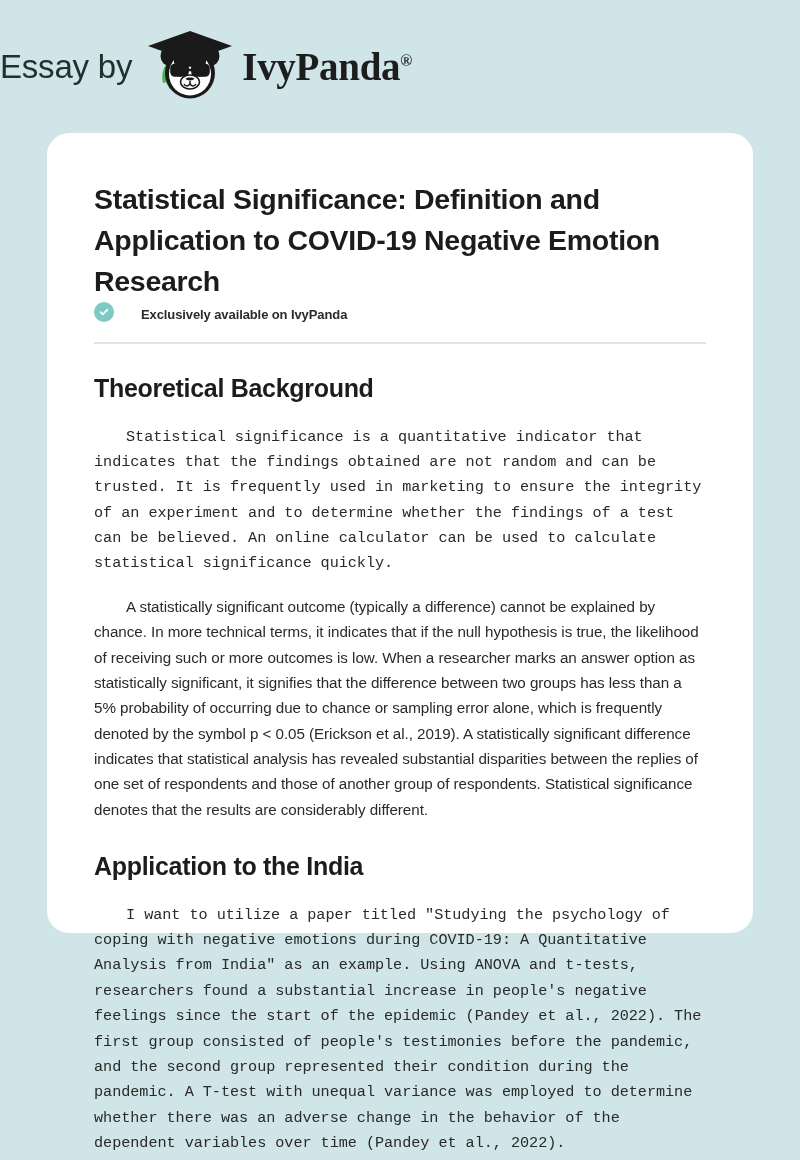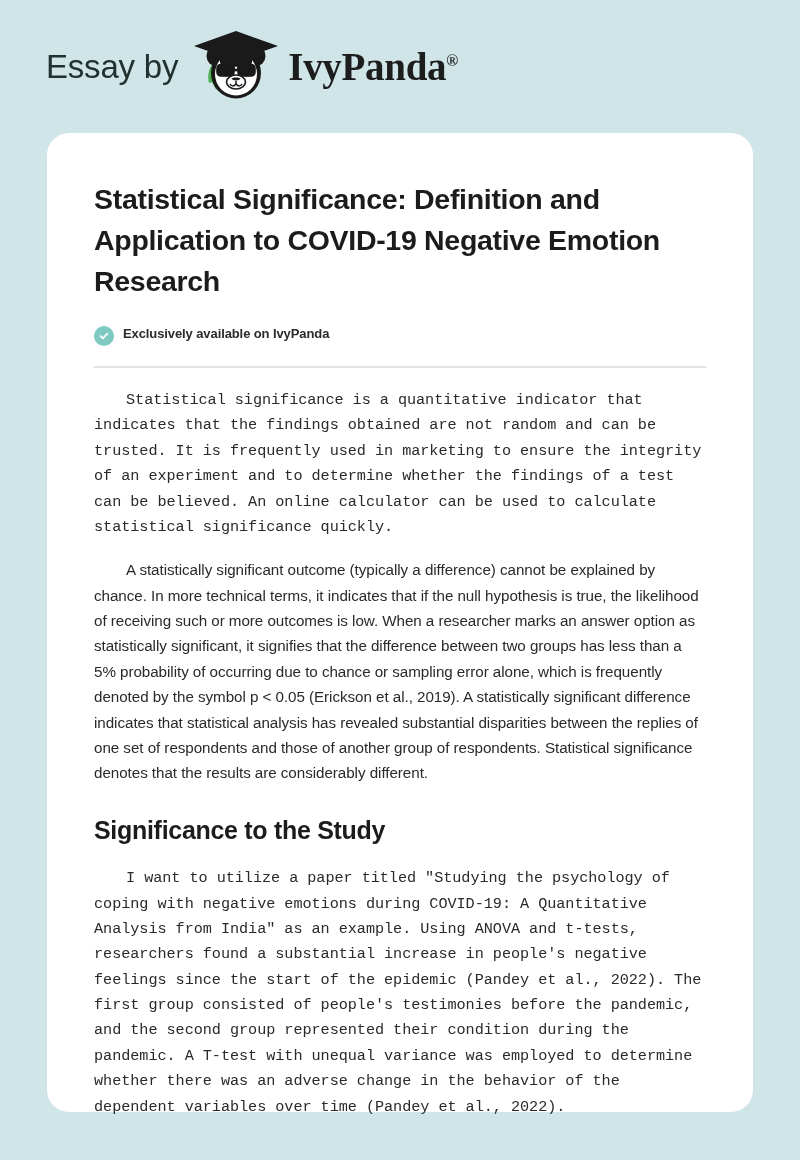--- a/index.html
+++ b/index.html
@@ -13,21 +13,20 @@
     background: #cfe5e7;
     font-family: "Liberation Sans", sans-serif;
     overflow: hidden;
   }
 
   
   .site-header {
     height: 133px;
     display: flex;
     align-items: center;
-    padding-left: 46px;
   }
   .brand-lockup {
     display: flex;
     align-items: center;
     gap: 10px;
   }
   .essay-by {
     font-size: 33px;
     font-weight: 400;
     color: #21312f;
@@ -56,40 +55,39 @@
     line-height: 0;
     top: -2px;
   }
 
   
   .paper-card {
     position: absolute;
     left: 47px;
     top: 133px;
     width: 706px;
-    height: 979px;
+    height: 800px;
     background: #ffffff;
     border-radius: 22px;
     padding: 46px 47px 0 47px;
   }
 
   .doc-title {
     font-size: 28.5px;
     font-weight: bold;
     line-height: 1.44;
     color: #1c1c1c;
     margin: 0;
     letter-spacing: -0.3px;
   }
 
   .exclusive-badge {
     display: flex;
-    align-items: flex-start;
-    gap: 9px;
-    margin-top: 24px;
+    align-items: flex-end;
+    gap: 27px;
   }
   .check-circle {
     width: 20px;
     height: 20px;
     border-radius: 50%;
     background: #7fc9c3;
     display: flex;
     align-items: center;
     justify-content: center;
     flex: 0 0 auto;
@@ -181,18 +179,19 @@
     <span class="check-circle">
       <svg width="12" height="12" viewBox="0 0 12 12" xmlns="http://www.w3.org/2000/svg">
         <path d="M2.6 6.2 L4.8 8.4 L9.4 3.6" fill="none" stroke="#ffffff" stroke-width="1.7" stroke-linecap="round" stroke-linejoin="round"></path>
       </svg>
     </span>
     <span class="badge-label">Exclusively available on IvyPanda</span>
   </div>
 
   <hr class="rule">
 
+  <h2 class="section-heading">Theoretical Background</h2>
   <p class="body-para first-after-heading">Statistical significance is a quantitative indicator that indicates that the findings obtained are not random and can be trusted. It is frequently used in marketing to ensure the integrity of an experiment and to determine whether the findings of a test can be believed. An online calculator can be used to calculate statistical significance quickly.</p>
   <p class="body-para">A statistically significant outcome (typically a difference) cannot be explained by chance. In more technical terms, it indicates that if the null hypothesis is true, the likelihood of receiving such or more outcomes is low. When a researcher marks an answer option as statistically significant, it signifies that the difference between two groups has less than a 5% probability of occurring due to chance or sampling error alone, which is frequently denoted by the symbol p &lt; 0.05 (Erickson et al., 2019). A statistically significant difference indicates that statistical analysis has revealed substantial disparities between the replies of one set of respondents and those of another group of respondents. Statistical significance denotes that the results are considerably different.</p>
 
-  <h2 class="section-heading">Significance to the Study</h2>
+  <h2 class="section-heading">Application to the India</h2>
   <p class="body-para first-after-heading">I want to utilize a paper titled "Studying the psychology of coping with negative emotions during COVID-19: A Quantitative Analysis from India" as an example. Using ANOVA and t-tests, researchers found a substantial increase in people's negative feelings since the start of the epidemic (Pandey et al., 2022). The first group consisted of people's testimonies before the pandemic, and the second group represented their condition during the pandemic. A T-test with unequal variance was employed to determine whether there was an adverse change in the behavior of the dependent variables over time (Pandey et al., 2022).</p>
 </main>
 
 </body></html>

